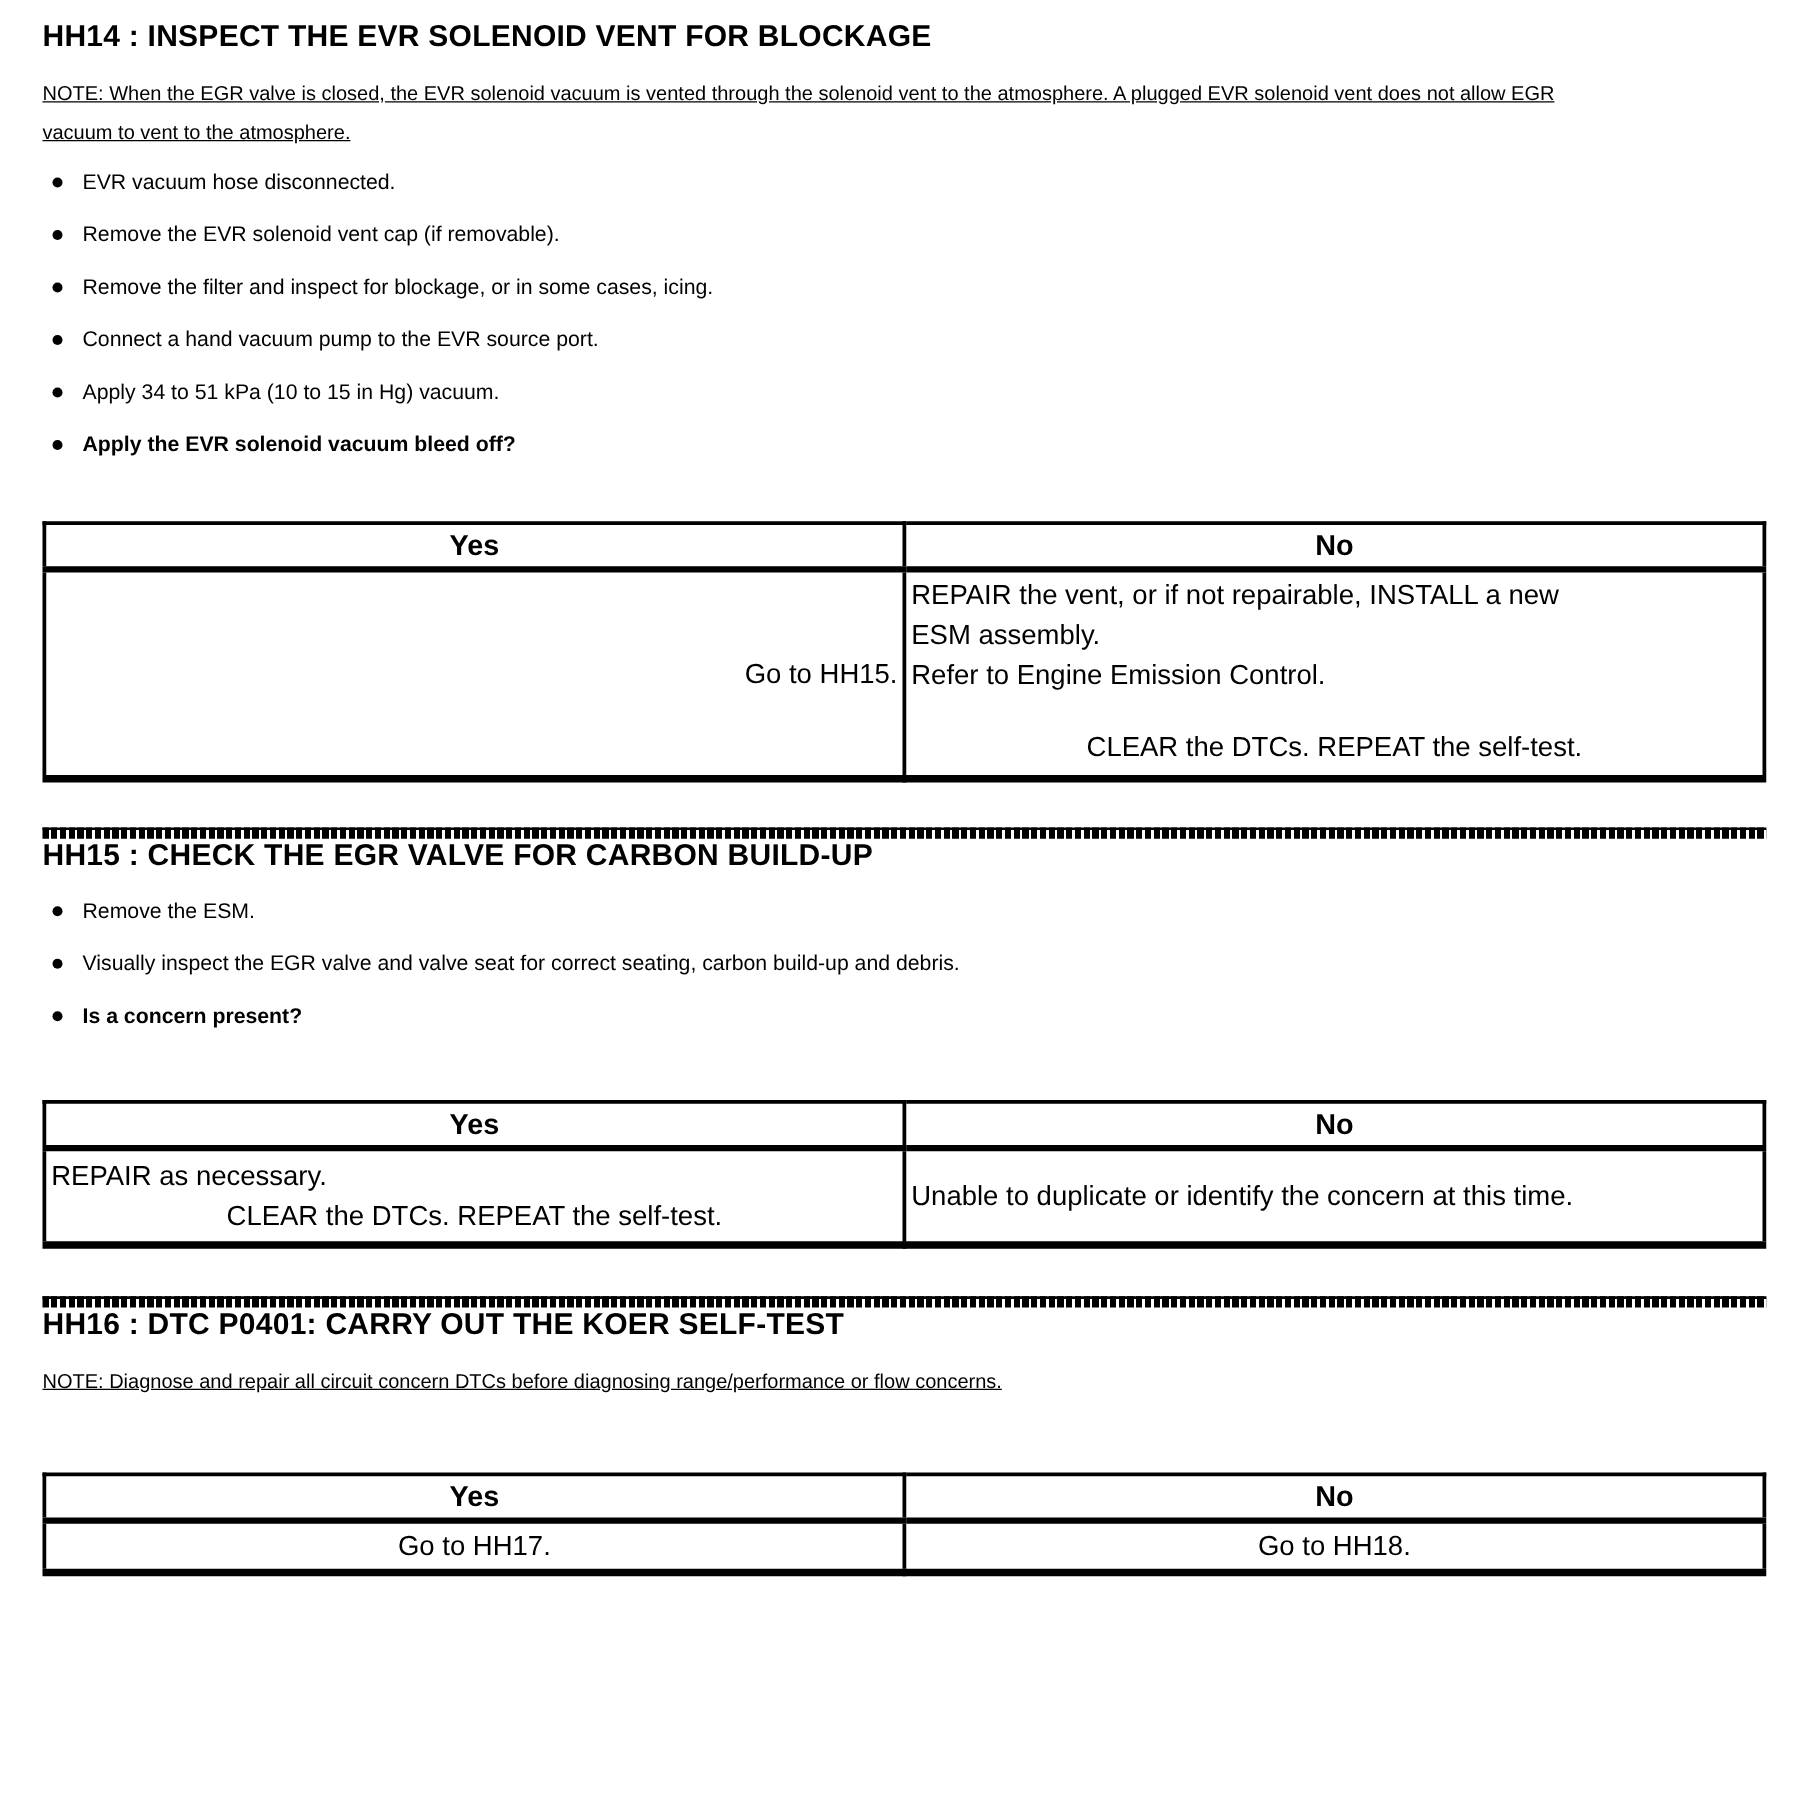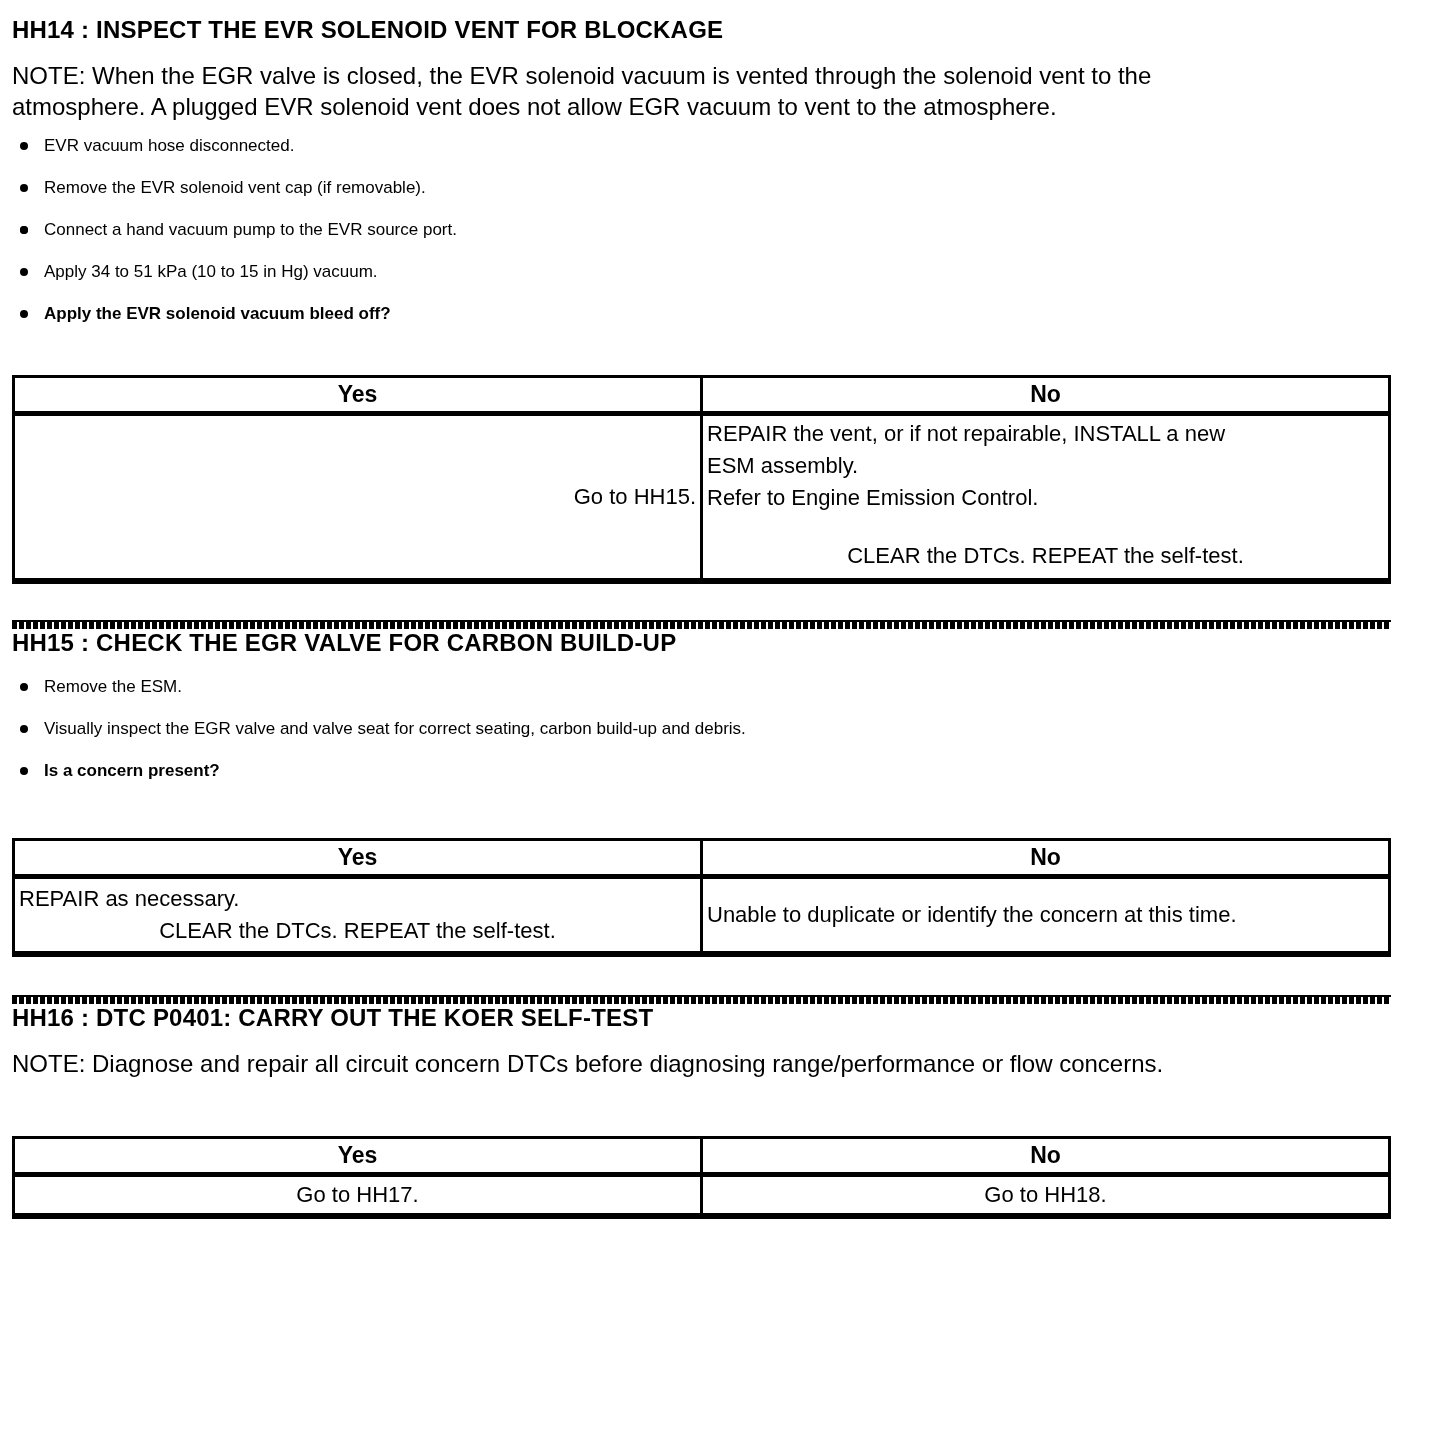--- a/index.html
+++ b/index.html
@@ -6,35 +6,36 @@
     margin: 0;
     padding: 0;
     background: #ffffff;
     color: #000000;
     font-family: "Liberation Sans", "DejaVu Sans", sans-serif;
   }
   .page {
     width: 1440px;
     height: 1281px;
     box-sizing: border-box;
-    padding: 16px 18px 0 12px;
+    padding: 16px 18px 0 34px;
     overflow: hidden;
     background: #ffffff;
   }
   h2.section-heading {
     font-size: 24px;
     font-weight: bold;
     line-height: 28px;
     margin: 0 0 16px 0;
     letter-spacing: 0.2px;
   }
   p.note {
-    font-size: 24px;
+    font-size: 16px;
     line-height: 31px;
     margin: 0 0 10px 0;
+    text-decoration: underline;
   }
   p.note.constrained { max-width: 1240px; }
   ul.bullets {
     list-style: none;
     margin: 8px 0 0 0;
     padding: 0;
   }
   ul.bullets li {
     position: relative;
     padding-left: 32px;
@@ -106,21 +107,21 @@
 <body>
 
 <div class="page">
 
   <section>
     <h2 class="section-heading">HH14 : INSPECT THE EVR SOLENOID VENT FOR BLOCKAGE</h2>
     <p class="note constrained">NOTE: When the EGR valve is closed, the EVR solenoid vacuum is vented through the solenoid vent to the atmosphere. A plugged EVR solenoid vent does not allow EGR vacuum to vent to the atmosphere.</p>
     <ul class="bullets">
       <li><span class="dot"></span><span class="btxt">EVR vacuum hose disconnected.</span></li>
       <li><span class="dot"></span><span class="btxt">Remove the EVR solenoid vent cap (if removable).</span></li>
-      <li><span class="dot"></span></li>
+      <li><span class="dot"></span><span class="btxt">Remove the filter and inspect for blockage, or in some cases, icing.</span></li>
       <li><span class="dot"></span><span class="btxt">Connect a hand vacuum pump to the EVR source port.</span></li>
       <li><span class="dot"></span><span class="btxt">Apply 34 to 51 kPa (10 to 15 in Hg) vacuum.</span></li>
       <li class="bold"><span class="dot"></span><span class="btxt">Apply the EVR solenoid vacuum bleed off?</span></li>
     </ul>
 
     <table class="decision t-hh14">
       <thead>
         <tr>
           <th>Yes</th>
           <th>No</th>

